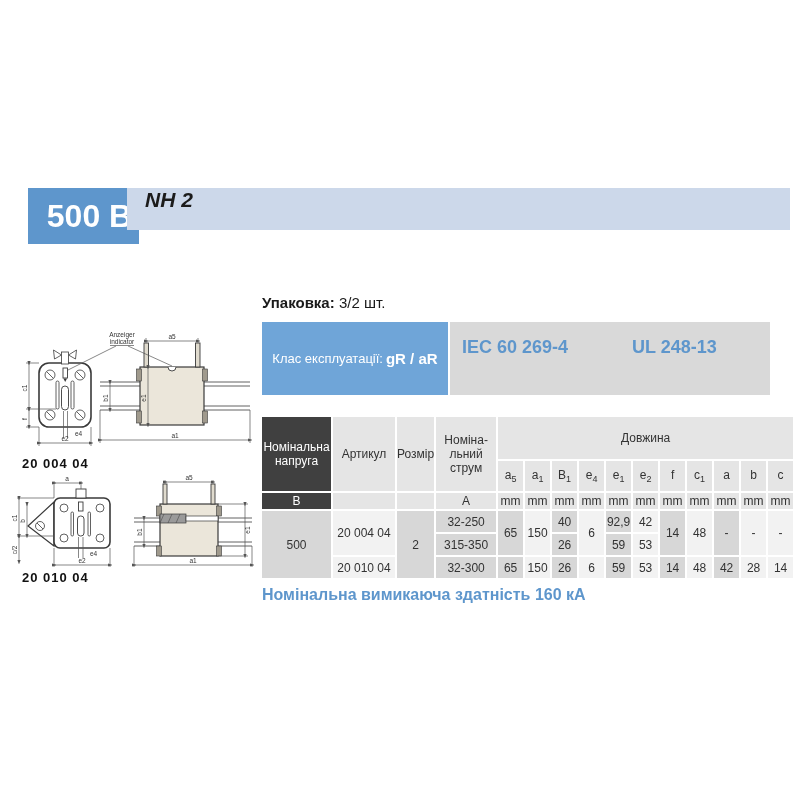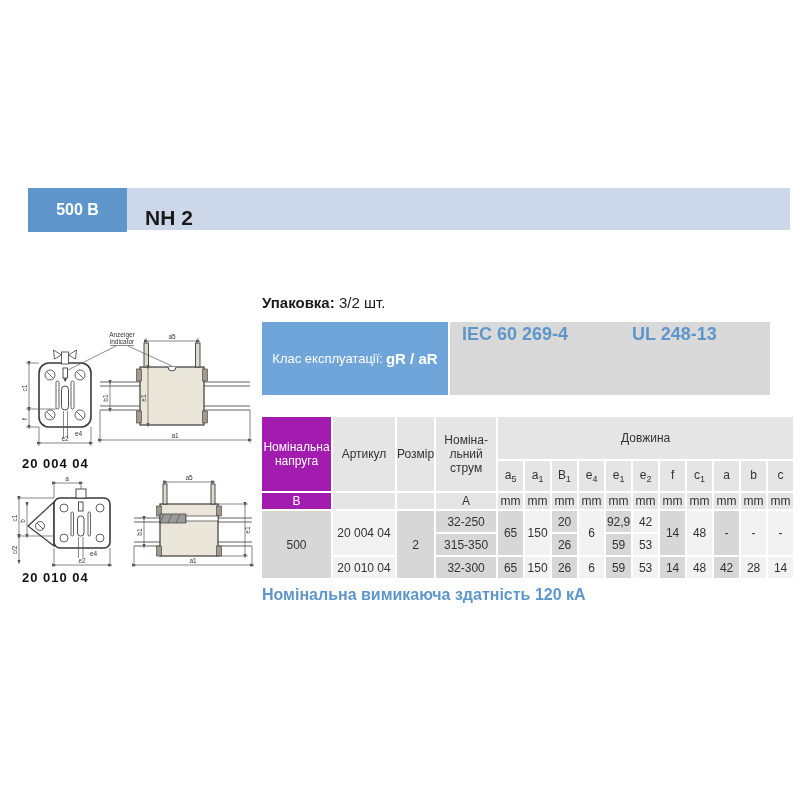--- a/index.html
+++ b/index.html
@@ -1,46 +1,46 @@
 <!DOCTYPE html>
 <html><head>
 <meta charset="utf-8">
 <style>
   html,body{margin:0;padding:0;background:#fff;}
   body{width:800px;height:800px;position:relative;font-family:"Liberation Sans",sans-serif;color:#222;}
   .abs{position:absolute;}
 
   
-  .voltage-badge{left:28px;top:188px;width:99px;height:44px;background:#5e96cc;color:#fff;
-    font-size:16px;font-weight:bold;display:flex;align-items:center;justify-content:center;}
-  .series-bar{left:127px;top:188px;width:663px;height:42px;background:#ccd8ea;display:flex;align-items:flex-end;}
+  .voltage-badge{left:28px;top:188px;width:99px;height:56px;background:#5e96cc;color:#fff;
+    font-size:32px;font-weight:bold;display:flex;align-items:center;justify-content:center;padding-left:12px;}
+  .series-bar{left:127px;top:188px;width:663px;height:42px;background:#ccd8ea;display:flex;align-items:flex-start;font-style:italic;}
   .series-label{margin-left:18px;font-size:21px;font-weight:bold;color:#1b1b1b;}
 
   
   .packaging{left:262px;top:294px;font-size:15px;color:#1b1b1b;}
   .packaging b{font-weight:bold;}
 
   
   .class-box{left:262px;top:322px;width:186px;height:73px;background:#6fa5d8;color:#fff;
     display:flex;flex-direction:row;align-items:center;justify-content:center;gap:3px;}
   .class-box .cl{font-size:13px;}
   .class-box .cv{font-size:15px;font-weight:bold;}
   .standards-box{left:450px;top:322px;width:320px;height:73px;background:#d9d9d9;
-    display:flex;align-items:flex-start;box-sizing:border-box;}
+    display:flex;align-items:flex-start;padding-top:13px;box-sizing:border-box;}
   .standards-box .col1{margin-left:12px;width:170px;}
   .standards-box .std{color:#5e96cc;font-weight:bold;font-size:18px;line-height:24px;}
 
   
   .note{left:262px;top:586px;font-size:16px;font-weight:bold;color:#5e96cc;}
 
   
   table.spec{position:absolute;left:260px;top:415px;border-collapse:collapse;table-layout:fixed;}
   table.spec th,table.spec td{border:2px solid #fff;text-align:center;vertical-align:middle;
     padding:0;font-weight:normal;font-size:12px;color:#333;}
-  .t-dark{background:#a21caf;color:#fff !important;}
+  .t-dark{background:#404040;color:#fff !important;}
   .t-gray{background:#e5e5e5;color:#3c3c3c;}
   .c-sh{background:#d7d7d7;}
   .c-lt{background:#f2f2f2;}
   .wrap{white-space:pre-line;line-height:14px;}
   table.spec sub{font-size:9px;}
   .units{font-size:10px;height:18px;}
 
   
   .drawing1{left:12px;top:330px;}
   .drawing2{left:12px;top:474px;}
@@ -311,21 +311,21 @@
     <td class="t-gray">mm</td>
     <td class="t-gray">mm</td>
   </tr>
   <tr style="height:23px">
     <td class="c-sh" rowspan="3">500</td>
     <td class="c-lt" rowspan="2">20 004 04</td>
     <td class="c-sh" rowspan="3">2</td>
     <td class="c-sh">32-250</td>
     <td class="c-sh" rowspan="2">65</td>
     <td class="c-lt" rowspan="2">150</td>
-    <td class="c-sh">20</td>
+    <td class="c-sh">40</td>
     <td class="c-lt" rowspan="2">6</td>
     <td class="c-sh">92,9</td>
     <td class="c-lt">42</td>
     <td class="c-sh" rowspan="2">14</td>
     <td class="c-lt" rowspan="2">48</td>
     <td class="c-sh" rowspan="2">-</td>
     <td class="c-lt" rowspan="2">-</td>
     <td class="c-lt" rowspan="2">-</td>
   </tr>
   <tr style="height:23px">
@@ -345,13 +345,13 @@
     <td class="c-lt">53</td>
     <td class="c-sh">14</td>
     <td class="c-lt">48</td>
     <td class="c-sh">42</td>
     <td class="c-lt">28</td>
     <td class="c-lt">14</td>
   </tr>
 </tbody>
   </table>
 
-<div class="abs note">Номінальна вимикаюча здатність 120 кА</div>
+<div class="abs note">Номінальна вимикаюча здатність 160 кА</div>
 
 </body></html>

